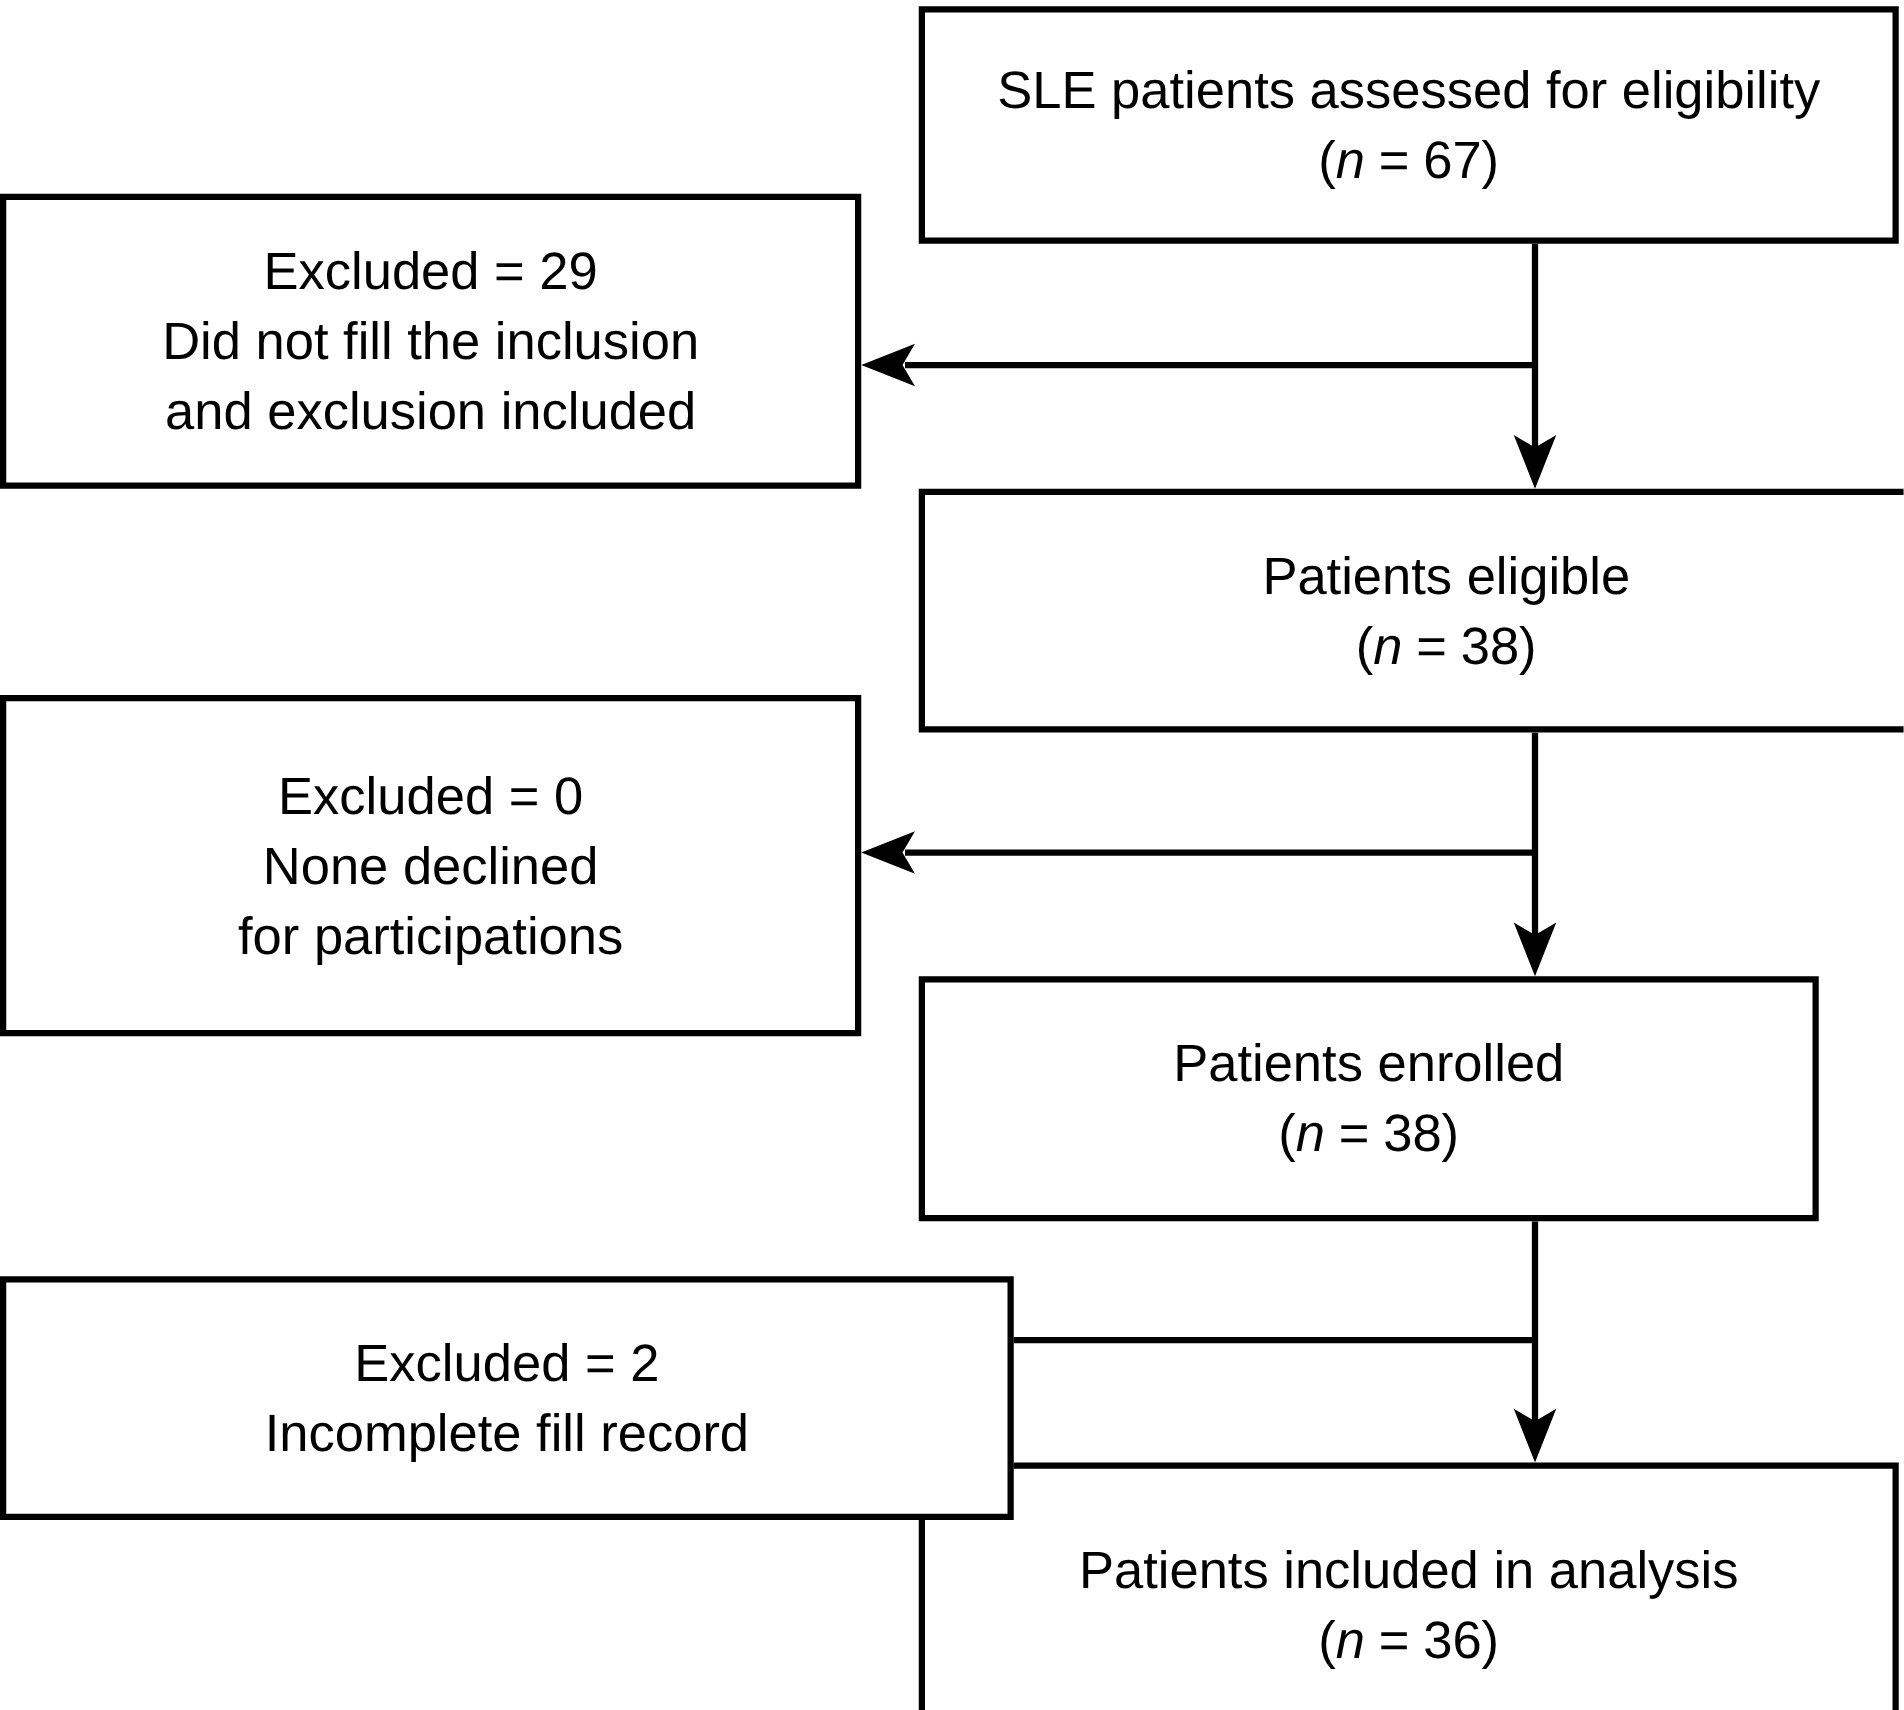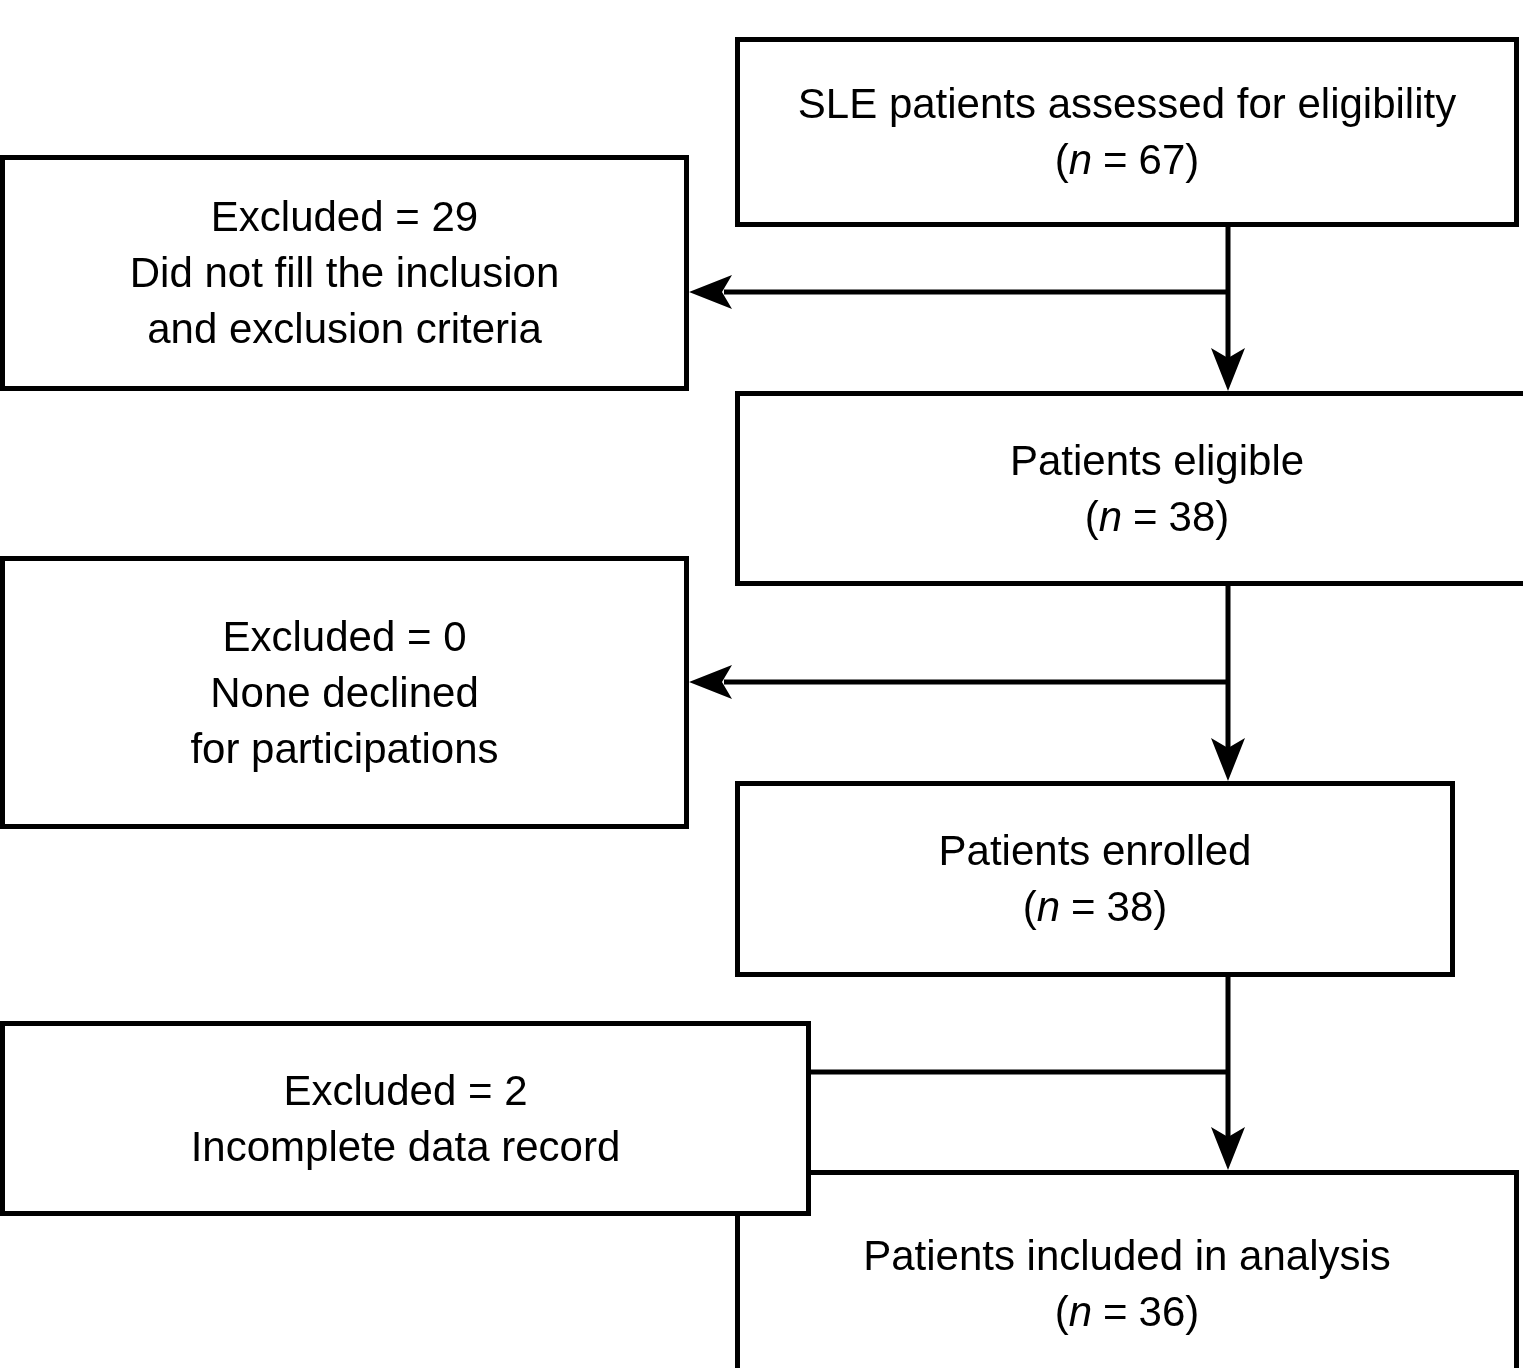--- a/index.html
+++ b/index.html
@@ -31,21 +31,21 @@
     display: flex;
     flex-direction: column;
     justify-content: center;
     align-items: center;
     text-align: center;
     font-size: 42px;
     line-height: 56px;
     color: #000000;
   }
   
-  .box-assessed { left: 735px; top: 5px;    width: 784px; height: 190px; margin-top: 32px; }
+  .box-assessed { left: 735px; top: 5px;    width: 784px; height: 190px; }
   .box-eligible { left: 735px; top: 391px;  width: 844px; height: 195px; }
   .box-enrolled { left: 735px; top: 781px;  width: 720px; height: 196px; }
   .box-analysis { left: 735px; top: 1170px; width: 784px; height: 228px; }
   
   .box-excl-1 { left: 0px; top: 155px; width: 689px; height: 236px; }
   .box-excl-2 { left: 0px; top: 543px; width: 689px; height: 273px; margin-top: 13px; }
   .box-excl-3 { left: 0px; top: 973px; width: 811px; height: 195px; margin-top: 48px; }
   .n-line i {
     font-style: italic;
   }
@@ -96,27 +96,27 @@
   </div>
 
   <div class="box box-analysis">
     <div>Patients included in analysis</div>
     <div class="n-line"><span>(</span><i>n</i><span class="eq">=</span><span>36</span><span>)</span></div>
   </div>
 
   <div class="box box-excl-1">
     <div>Excluded = 29</div>
     <div>Did not fill the inclusion</div>
-    <div>and exclusion criteria</div>
+    <div>and exclusion included</div>
   </div>
 
   <div class="box box-excl-2">
     <div>Excluded = 0</div>
     <div>None declined</div>
     <div>for participations</div>
   </div>
 
   <div class="box box-excl-3">
     <div>Excluded = 2</div>
-    <div>Incomplete data record</div>
+    <div>Incomplete fill record</div>
   </div>
 
 </div>
 
 </body></html>

